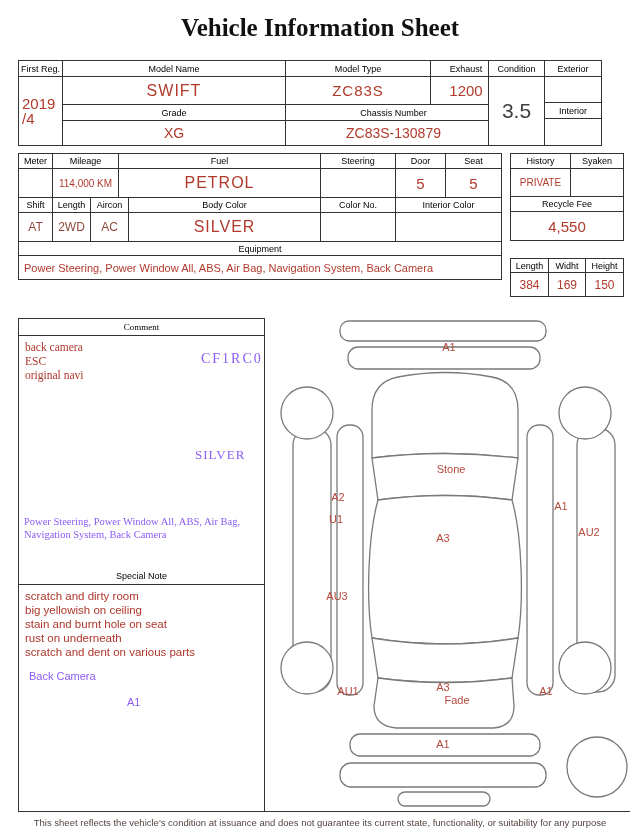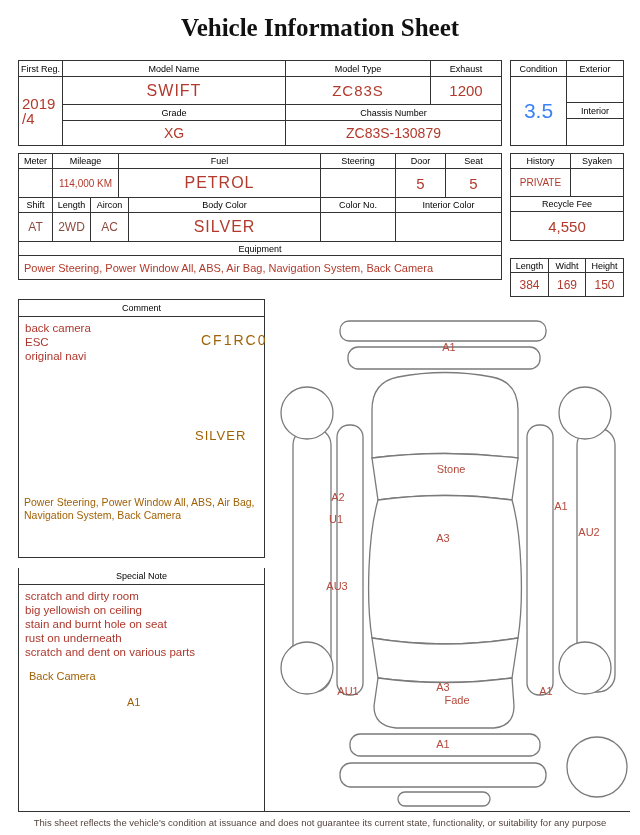--- a/index.html
+++ b/index.html
@@ -7,31 +7,31 @@
         font-family:"Liberation Sans",sans-serif;color:#111;}
   .title{position:absolute;top:14px;left:0;width:100%;text-align:center;
          font-family:"Liberation Serif",serif;font-size:25px;font-weight:700;color:#111;}
   .grid{position:absolute;display:grid;background:#fff;border:1px solid #333;box-sizing:content-box;text-align:right;}
   .c{display:flex;align-items:center;justify-content:center;overflow:hidden;white-space:nowrap;}
   .br{border-right:1px solid #333;}
   .bb{border-bottom:1px solid #333;}
   .h{font-size:9px;color:#000;}
   .red{color:#b23a2c;}
   .dred{color:#8f4a3f;}
-  .maroon{color:#3b82f6;}
+  .maroon{color:#404040;}
   .fs10{font-size:10px}.fs11{font-size:11px}.fs12{font-size:12px}.fs14{font-size:14px}
   .fs15{font-size:15px}.fs16{font-size:16px}.fs20{font-size:21px}
   .ls1{letter-spacing:1px;}
   .left{justify-content:flex-start;padding-left:5px;}
   .freg{flex-direction:column;align-items:flex-start;padding-left:3px;font-size:15px;line-height:15px;}
   .notebox{position:absolute;left:18px;width:247px;border:1px solid #333;background:#fff;box-sizing:border-box;}
   .box-head{height:16px;border-bottom:1px solid #333;display:flex;align-items:center;justify-content:center;font-size:9px;color:#000;}
   .box-body{padding:4px 6px;}
   .note-line{font-size:11.5px;color:#ae372c;line-height:14px;}
-  .ghost{position:absolute;color:#a16207;white-space:nowrap;}
+  .ghost{position:absolute;color:#8b5cf6;white-space:nowrap;}
   .ghost.para{white-space:normal;line-height:13px;}
   #diagram{position:absolute;left:268px;top:310px;width:362px;height:505px;}
   .marker{position:absolute;transform:translate(-50%,-50%);font-size:11px;color:#b5493c;white-space:nowrap;}
   #bottom-rule{position:absolute;left:18px;top:811px;width:612px;border-top:1px solid #333;height:0;}
   .footer{position:absolute;top:817px;left:0;width:100%;text-align:center;font-size:9.5px;color:#54453f;}
   svg .ln{fill:#fff;stroke:#7a7a7a;stroke-width:1.3;}
 </style>
 </head>
 <body>
 
@@ -50,21 +50,21 @@
     </div>
     <div class="c br bb red fs16 ls1" style="grid-area:2/2">SWIFT</div>
     <div class="c br bb red fs15 ls1" style="grid-area:2/3">ZC83S</div>
     <div class="c bb red fs15" style="grid-area:2/4">1200</div>
     <div class="c h br bb" style="grid-area:3/2">Grade</div>
     <div class="c h bb" style="grid-area:3/3/4/5">Chassis Number</div>
     <div class="c br red fs14" style="grid-area:4/2">XG</div>
     <div class="c red fs14" style="grid-area:4/3/5/5">ZC83S-130879</div>
   </div>
 
-  <div class="grid" style="left:510px;top:60px;grid-template-columns:56px 56px;grid-template-rows:16px 26px 16px 26px;">
+  <div class="grid" style="left:488px;top:60px;grid-template-columns:56px 56px;grid-template-rows:16px 26px 16px 26px;">
     <div class="c h br bb" style="grid-area:1/1">Condition</div>
     <div class="c h bb" style="grid-area:1/2">Exterior</div>
     <div class="c br maroon fs20" style="grid-area:2/1/5/2">3.5</div>
     <div class="c bb" style="grid-area:2/2"></div>
     <div class="c h bb" style="grid-area:3/2">Interior</div>
     <div class="c" style="grid-area:4/2"></div>
   </div>
 
   <div class="grid" style="left:18px;top:153px;grid-template-columns:34px 66px 202px 75px 50px 55px;grid-template-rows:15px 28px;">
     <div class="c h br bb" style="grid-area:1/1">Meter</div>
@@ -112,21 +112,21 @@
 
   <div class="grid" style="left:510px;top:258px;grid-template-columns:38px 37px 37px;grid-template-rows:14px 23px;">
     <div class="c h br bb" style="grid-area:1/1">Length</div>
     <div class="c h br bb" style="grid-area:1/2">Widht</div>
     <div class="c h bb" style="grid-area:1/3">Height</div>
     <div class="c br red fs12" style="grid-area:2/1">384</div>
     <div class="c br red fs12" style="grid-area:2/2">169</div>
     <div class="c red fs12" style="grid-area:2/3">150</div>
   </div>
 
-  <div class="notebox" style="top:299px;height:259px;">
+  <div class="notebox" style="top:318px;height:259px;font-family:Liberation Serif, serif;">
     <div class="box-head">Comment</div>
     <div class="box-body">
       <div class="note-line">back camera</div>
       <div class="note-line">ESC</div>
       <div class="note-line">original navi</div>
     </div>
     <span class="ghost" style="left:182px;top:32px;font-size:14px;letter-spacing:2px">CF1RC0</span>
     <span class="ghost" style="left:176px;top:128px;font-size:13px;letter-spacing:1px">SILVER</span>
     <span class="ghost para" style="left:5px;top:196px;width:236px;font-size:10.5px">Power Steering, Power Window All, ABS, Air Bag, Navigation System, Back Camera</span>
   </div>
@@ -166,21 +166,21 @@
       <rect class="ln" x="72" y="453" width="206" height="24" rx="11"></rect>
       <rect class="ln" x="130" y="482" width="92" height="14" rx="7"></rect>
     </svg>
     <span class="marker" style="left:181px;top:37px">A1</span>
     <span class="marker" style="left:183px;top:159px">Stone</span>
     <span class="marker" style="left:70px;top:187px">A2</span>
     <span class="marker" style="left:68px;top:209px">U1</span>
     <span class="marker" style="left:175px;top:228px">A3</span>
     <span class="marker" style="left:293px;top:196px">A1</span>
     <span class="marker" style="left:321px;top:222px">AU2</span>
-    <span class="marker" style="left:69px;top:276px">AU3</span>
+    <span class="marker" style="left:69px;top:286px">AU3</span>
     <span class="marker" style="left:80px;top:381px">AU1</span>
     <span class="marker" style="left:175px;top:377px">A3</span>
     <span class="marker" style="left:189px;top:390px">Fade</span>
     <span class="marker" style="left:278px;top:381px">A1</span>
     <span class="marker" style="left:175px;top:434px">A1</span>
   </div>
 
   <div id="bottom-rule"></div>
   <div class="footer">This sheet reflects the vehicle's condition at issuance and does not guarantee its current state, functionality, or suitability for any purpose</div>
 

